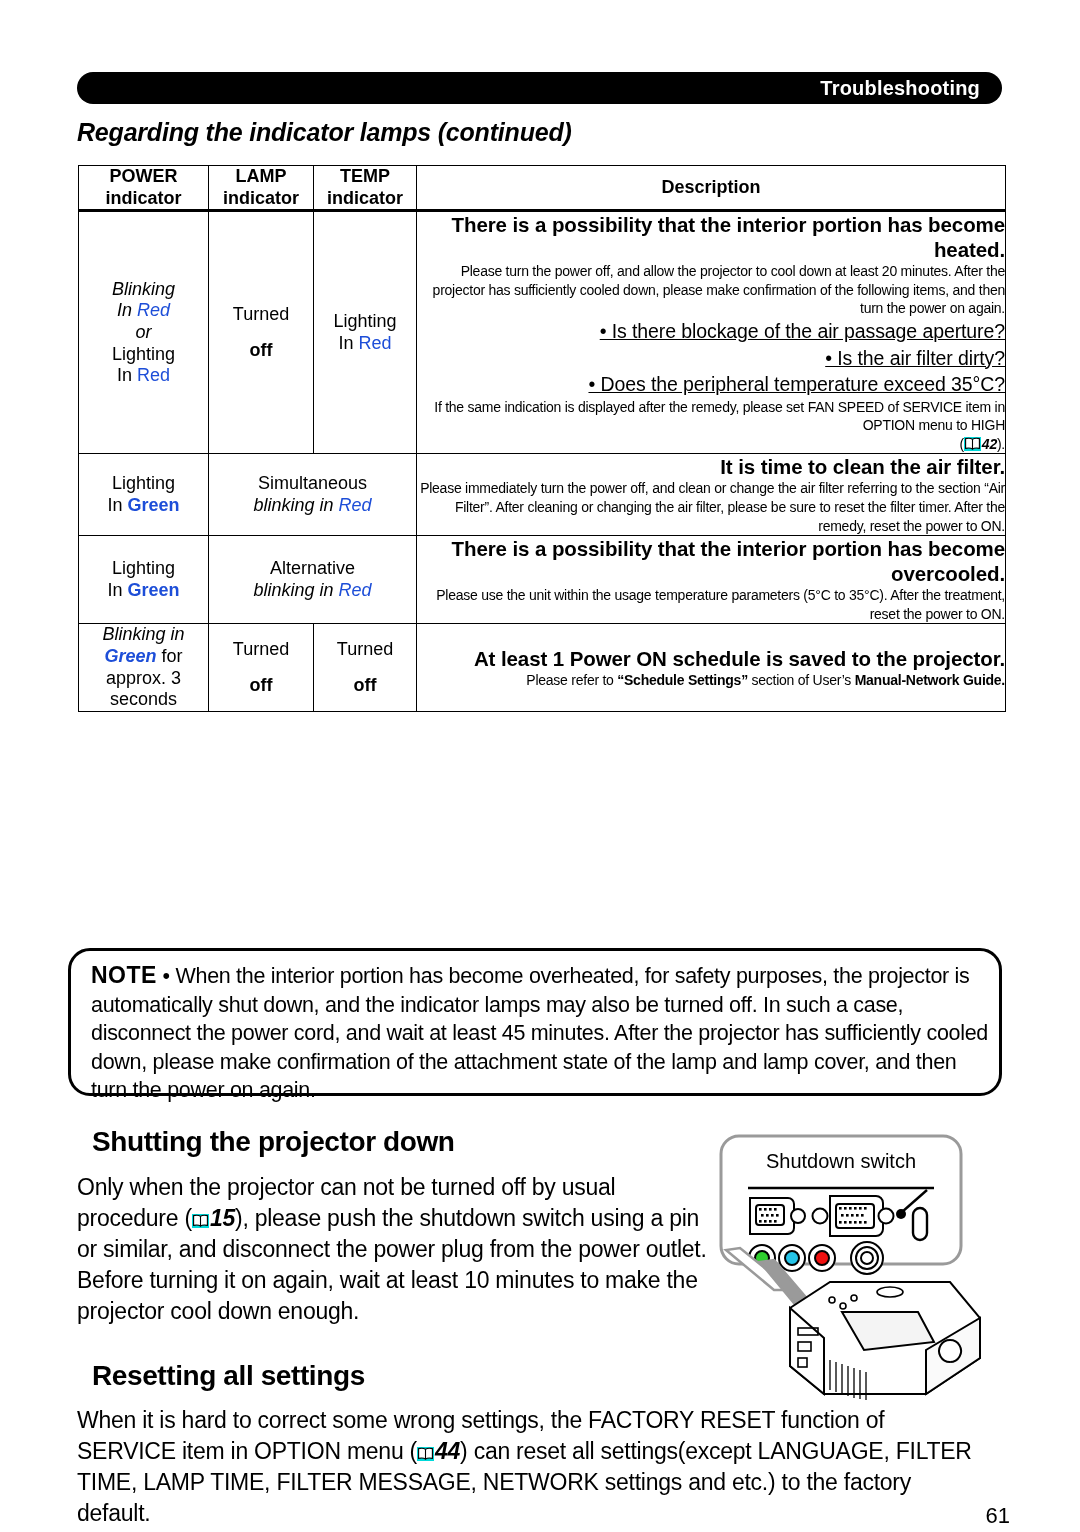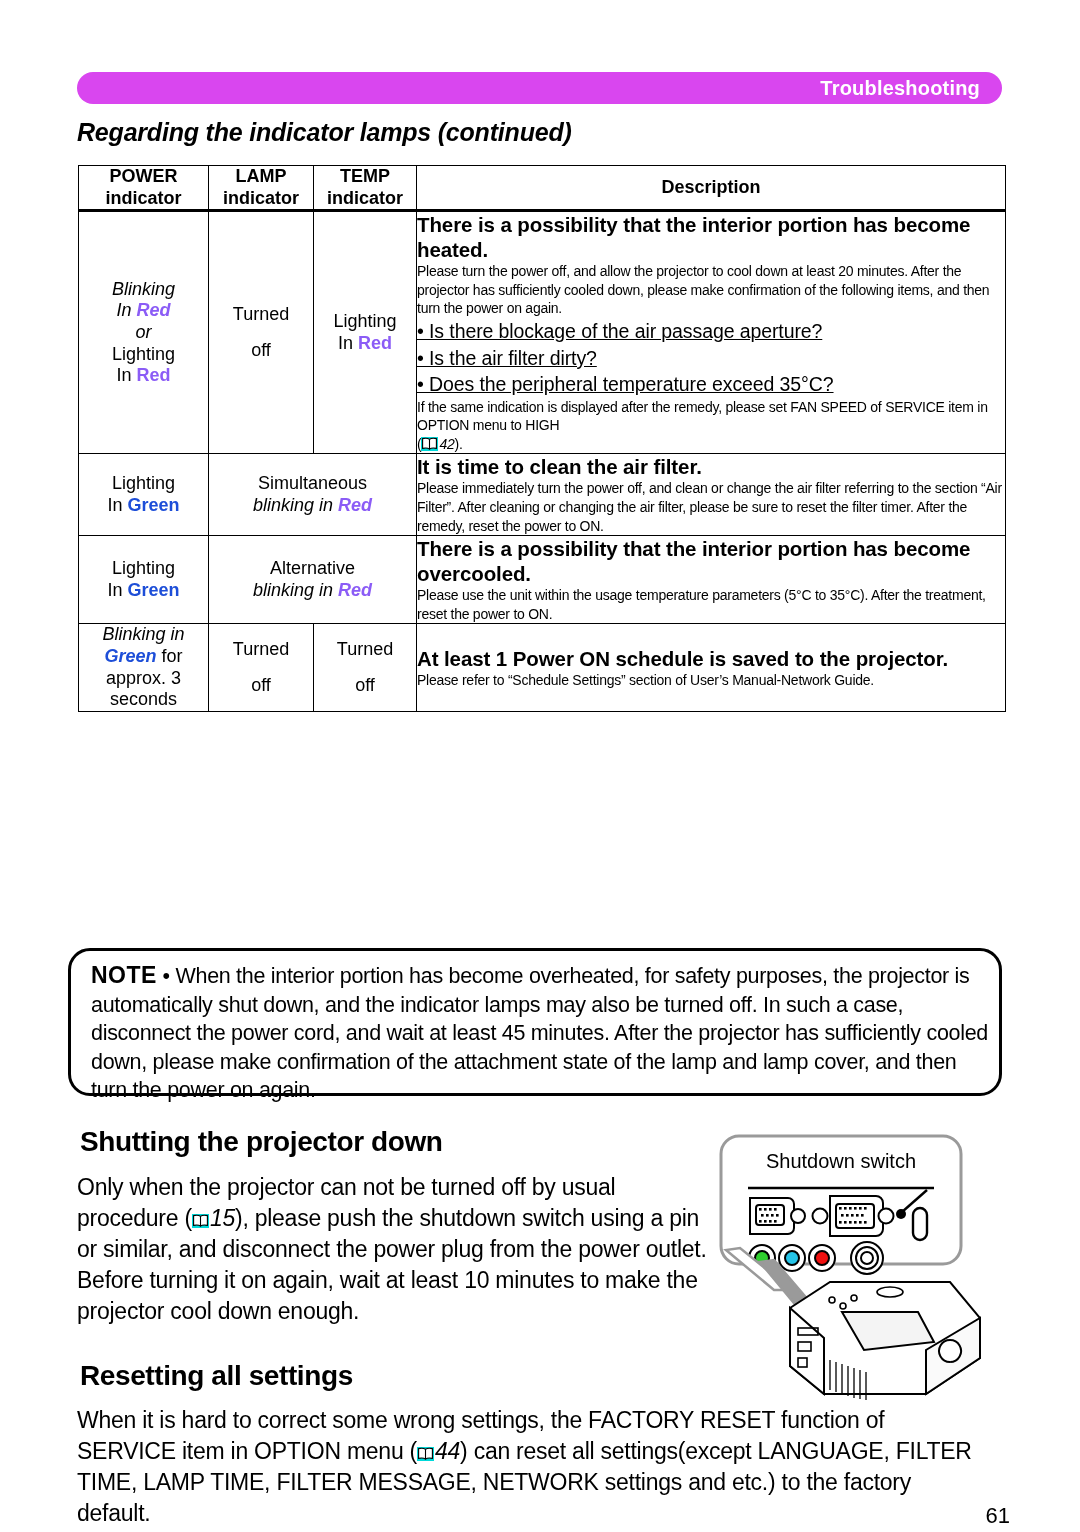--- a/index.html
+++ b/index.html
@@ -16,21 +16,21 @@
     overflow: hidden;
   }
 
   
   .banner {
     position: absolute;
     left: 77px;
     top: 72px;
     width: 925px;
     height: 32px;
-    background: #d946ef;
+    background: #000000;
     border-radius: 16px;
   }
   .banner-label {
     position: absolute;
     right: 22px;
     top: 50%;
     transform: translateY(-50%);
     color: #ffffff;
     font-weight: bold;
     font-size: 20px;
@@ -90,43 +90,44 @@
 
   .state-cell {
     text-align: center;
     padding: 6px 3px;
     line-height: 1.28;
     font-size: 19px;
   }
   .desc-cell {
     padding: 6px 8px 8px 10px;
     vertical-align: top;
+    text-align: right;
   }
   .desc-title {
     font-weight: bold;
     font-size: 20.5px;
     line-height: 1.22;
     letter-spacing: -0.1px;
   }
   .desc-body {
     font-size: 14px;
     line-height: 1.33;
     letter-spacing: -0.25px;
   }
   .bullet-line {
     font-size: 19.5px;
     line-height: 1.36;
     letter-spacing: -0.1px;
     text-decoration: underline;
   }
 
-  .red   { color: #8b5cf6; font-weight: bold; }
+  .red   { color: #1d4ed8; font-weight: normal; }
   .green { color: #1d4ed8; font-weight: bold; }
   .ital  { font-style: italic; }
-  .bold  { font-weight: normal; margin-top: 14px; }
+  .bold  { font-weight: bold; margin-top: 14px; }
 
   
   .bookicon {
     display: inline-block;
     width: 17px;
     height: 14px;
     vertical-align: -2px;
     margin-right: 1px;
   }
 
@@ -156,20 +157,21 @@
     letter-spacing: 0.5px;
   }
 
   
   .sec-heading {
     position: absolute;
     font-size: 28px;
     font-weight: bold;
     letter-spacing: -0.4px;
     white-space: nowrap;
+    margin-left: 12px;
   }
   #sec-shutdown { left: 80px; top: 1126px; }
   #sec-reset    { left: 80px; top: 1360px; }
 
   .body-para {
     position: absolute;
     font-size: 23px;
     line-height: 1.345;
     letter-spacing: -0.25px;
   }

